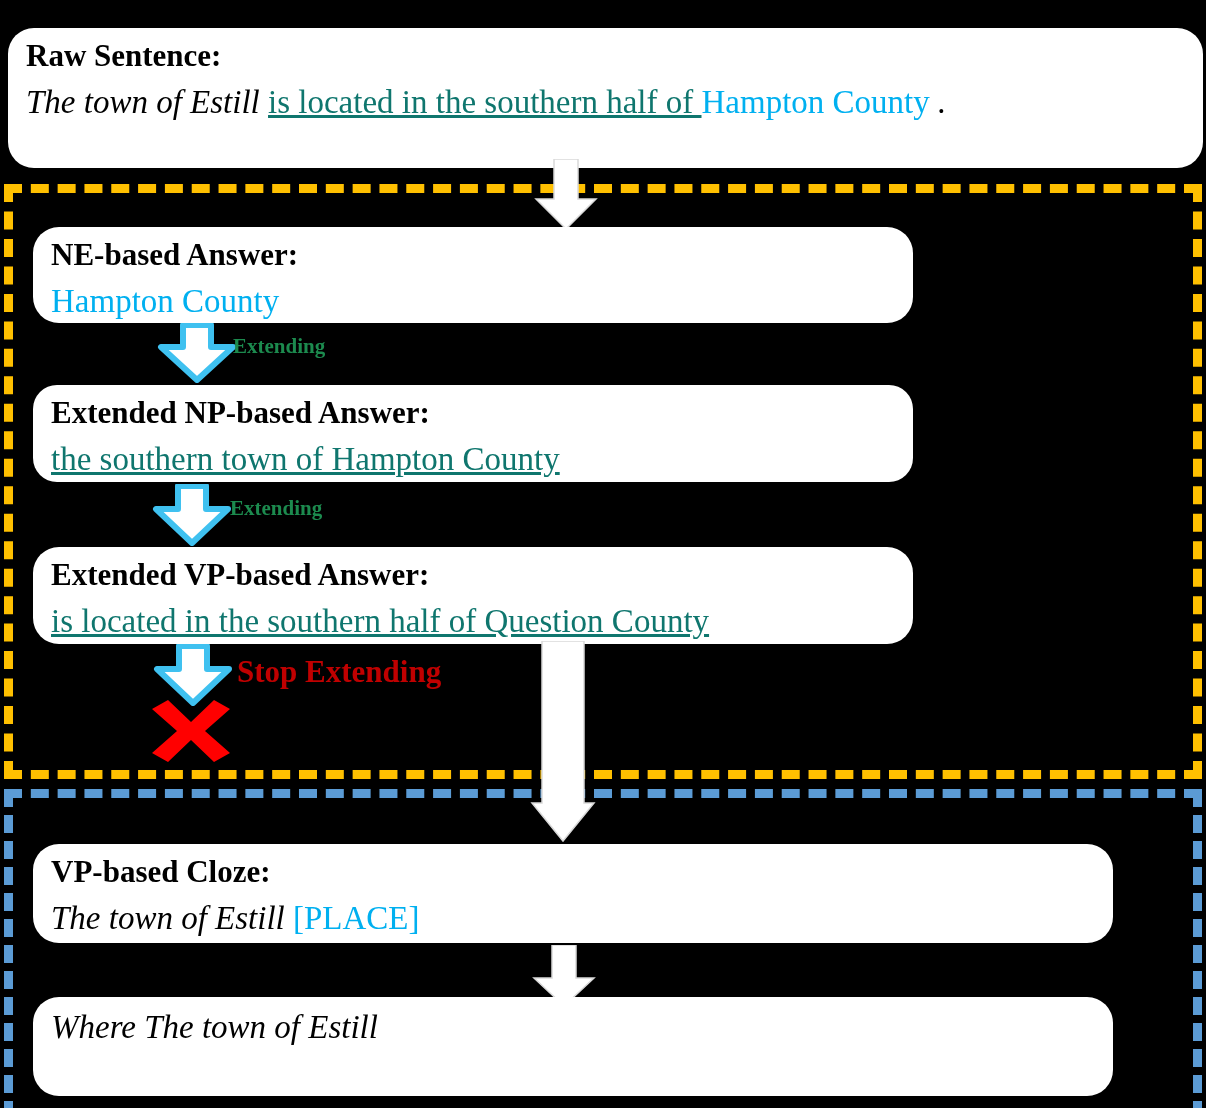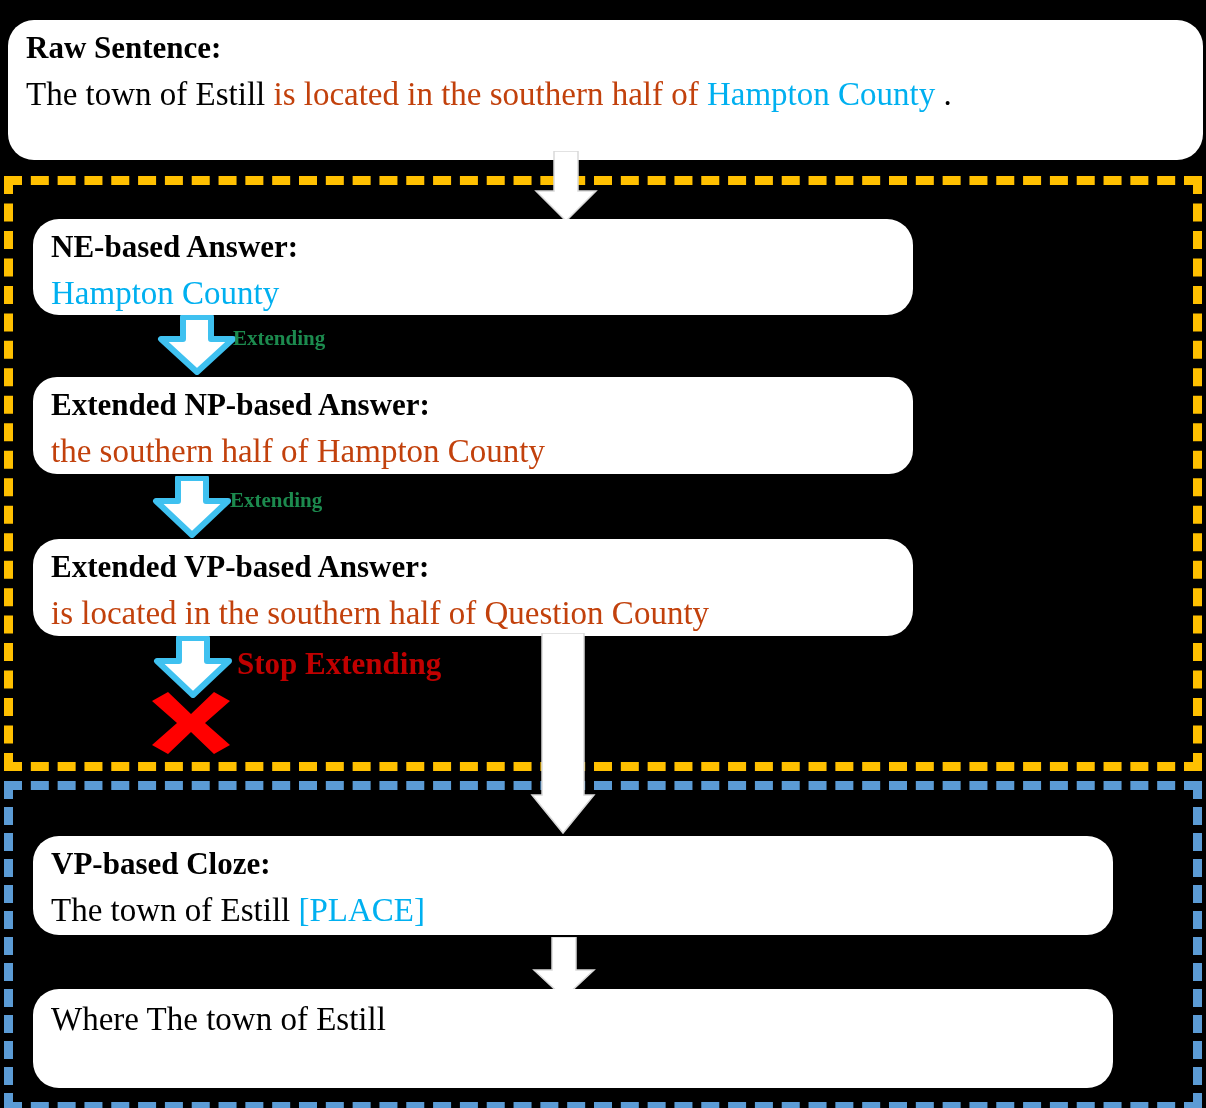--- a/index.html
+++ b/index.html
@@ -10,21 +10,21 @@
   body {
     width: 1206px;
     height: 1108px;
     position: relative;
     overflow: hidden;
     font-family: "Liberation Serif", "DejaVu Serif", serif;
   }
 
   .stage {
     position: absolute;
-    left: 0; top: 8px;
+    left: 0; top: 16px;
     width: 1206px;
     height: 930px;
     background: #000000;
   }
 
   
   .card {
     position: absolute;
     background: #ffffff;
     border-radius: 26px;
@@ -37,23 +37,23 @@
     color: #000000;
     font-size: 31px;
     line-height: 1.42;
     white-space: nowrap;
   }
   .card-body {
     color: #000000;
     font-size: 33px;
     line-height: 1.46;
   }
-  .card-body .red  { color: #c2410c; }
+  .card-body .red  { color: #0f766e; text-decoration: underline; }
   .card-body .cyan { color: #00b0f0; }
-  .card-body .blk  { color: #000000; }
+  .card-body .blk  { color: #000000; font-style: italic; }
 
   
   .frame {
     position: absolute;
     box-sizing: border-box;
     background: transparent;
   }
   .frame-extract {
     border: 9px dashed #ffc000;
   }
@@ -115,21 +115,21 @@
   <div class="arrow-blue" style="left:157px; top:307px; width:80px; height:60px;">
     <svg width="80" height="60" viewBox="0 0 80 60">
       <polygon points="26,2 54,2 54,24 76,24 40,57 4,24 26,24" fill="#ffffff" stroke="#3fc1f0" stroke-width="6" stroke-linejoin="round"></polygon>
     </svg>
   </div>
   <div class="label label-extending" style="left:233px; top:320px;">Extending</div>
 
   <div class="card" style="left:33px; top:369px; width:880px; height:97px;border-radius:24px;">
     <div class="card-title">Extended NP-based Answer:</div>
     <div class="card-body">
-      <span class="red">the southern half of Hampton County</span>
+      <span class="red">the southern town of Hampton County</span>
     </div>
   </div>
 
   <div class="arrow-blue" style="left:152px; top:468px; width:80px; height:62px;">
     <svg width="80" height="62" viewBox="0 0 80 62">
       <polygon points="26,2 54,2 54,25 76,25 40,59 4,25 26,25" fill="#ffffff" stroke="#3fc1f0" stroke-width="6" stroke-linejoin="round"></polygon>
     </svg>
   </div>
   <div class="label label-extending" style="left:230px; top:482px;">Extending</div>
 

